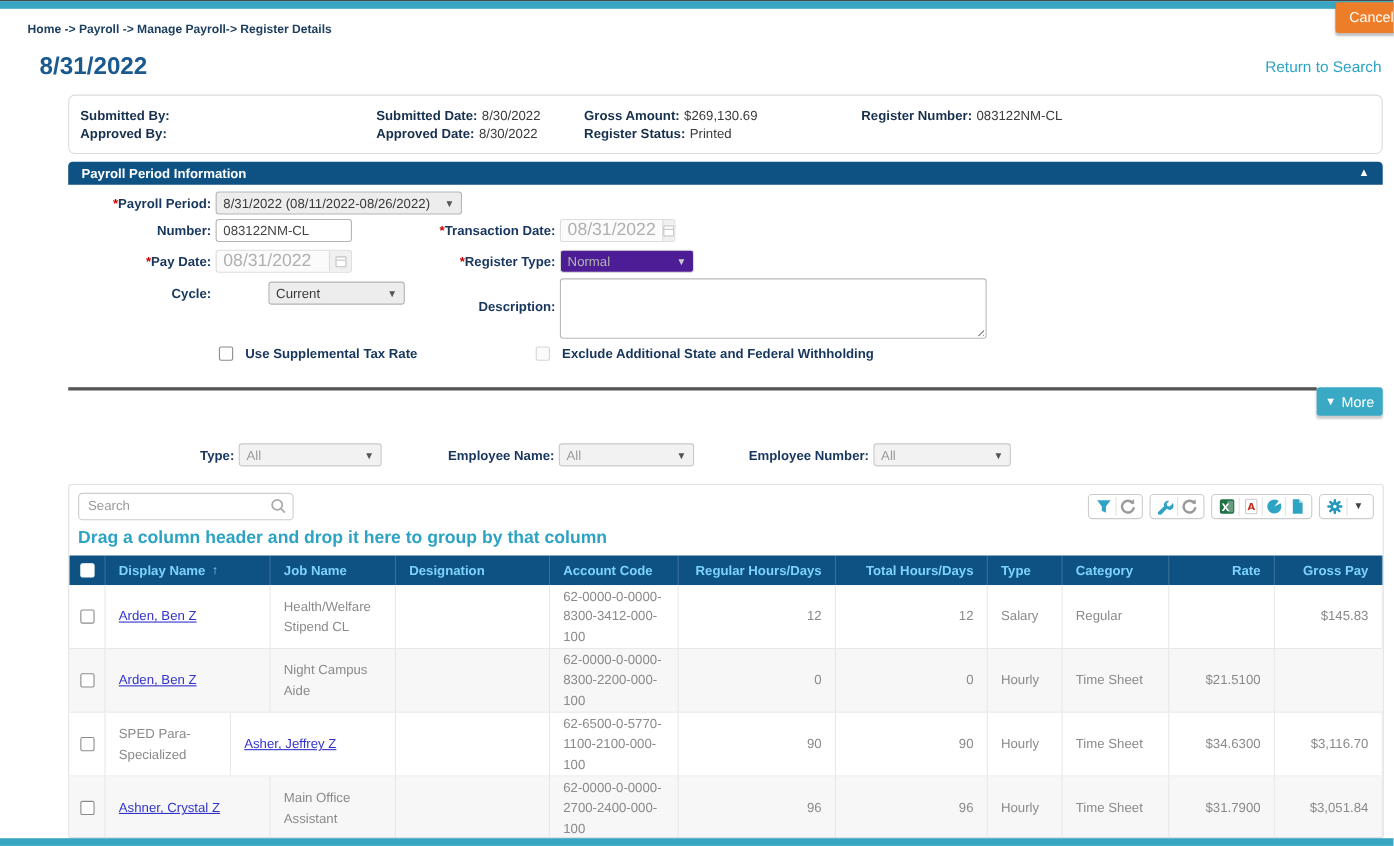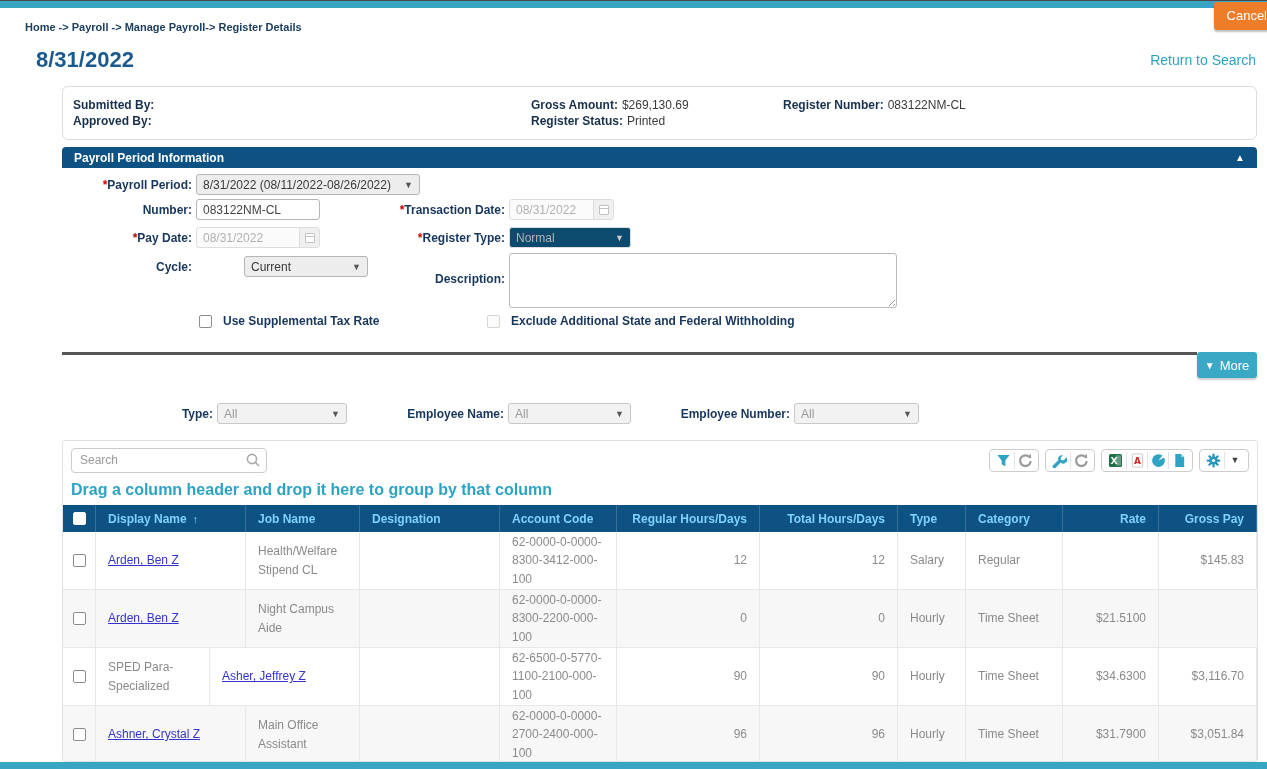--- a/index.html
+++ b/index.html
@@ -37,26 +37,26 @@
   .section-header .collapse { margin-left:auto; font-size:10px; cursor:pointer; }
 
   
   .frm-row { position:absolute; display:flex; align-items:center; }
   .frm-label { font-size:12px; font-weight:bold; color:#17365d; text-align:right; }
   .req { color:#c00; }
   .ctrl { font-size:12px; height:21px; display:flex; align-items:center; }
   .select { justify-content:space-between; background:#ededed; border:1px solid #b5b5b5;
     border-radius:3px; padding:0 6px; color:#3a3a3a; cursor:pointer; }
   .select .caret { font-size:9px; color:#555; margin-left:8px; }
-  .select.dim { background:#0c4a6e; border-color:#ddd; color:#b3b3b3; cursor:default; }
+  .select.dim { background:#4c1d95; border-color:#ddd; color:#b3b3b3; cursor:default; }
   .select.dim .caret { color:#ccc; }
   .select.filter { background:#f2f2f2; border-color:#c9c9c9; color:#9a9a9a; }
   .tinput { background:#fff; border:1px solid #b5b5b5; border-radius:3px; padding:0 6px; color:#444; }
   .datebox { display:flex; height:21px; border:1px solid #ddd; border-radius:3px; overflow:hidden; background:#fbfbfb; }
-  .datebox .dval { flex:1; font-size:12px; color:#b0b0b0; display:flex; align-items:center; padding:0 6px; }
+  .datebox .dval { flex:1; font-size:16px; color:#b0b0b0; display:flex; align-items:center; padding:0 6px; }
   .datebox .cal { width:20px; background:#f0f0f0; border-left:1px solid #ddd; display:flex; align-items:center; justify-content:center; }
   .cal-glyph { width:10px; height:10px; border:1px solid #c2c2c2; border-radius:1px; position:relative; background:#fff; }
   .cal-glyph::before { content:""; position:absolute; left:0; right:0; top:2px; height:1px; background:#c2c2c2; }
   .txtarea { position:absolute; width:388px; height:55px; border:1px solid #b9b9b9; border-radius:3px; background:#fff; }
   .resize-handle { position:absolute; right:1px; bottom:1px; width:9px; height:9px;
     background:repeating-linear-gradient(135deg,transparent 0 2px,#9a9a9a 2px 3px); cursor:se-resize;
     clip-path:polygon(100% 0,100% 100%,0 100%); }
   .checkbox { width:13px; height:13px; border:1px solid #8b8b8b; border-radius:2px; background:#fff; display:inline-block; cursor:pointer; }
   .checkbox.disabled { border-color:#d5d5d5; background:#fbfbfb; cursor:default; }
   .chk-label { font-size:12px; font-weight:bold; color:#17365d; margin-left:11px; }
@@ -106,20 +106,24 @@
 
 <div class="breadcrumb">Home -&gt; Payroll -&gt; Manage Payroll-&gt; Register Details</div>
 <div class="page-title">8/31/2022</div>
 <a class="return-link" href="#">Return to Search</a>
 
 <div class="summary-box">
   <div class="sum-col" style="left:10px;">
     <div class="sum-row"><span class="lbl">Submitted By:</span><span class="val"></span></div>
     <div class="sum-row"><span class="lbl">Approved By:</span><span class="val"></span></div>
   </div>
+  <div class="sum-col" style="left:279px;">
+    <div class="sum-row"><span class="lbl">Submitted Date:</span><span class="val">8/30/2022</span></div>
+    <div class="sum-row"><span class="lbl">Approved Date:</span><span class="val">8/30/2022</span></div>
+  </div>
   <div class="sum-col" style="left:468px;">
     <div class="sum-row"><span class="lbl">Gross Amount:</span><span class="val">$269,130.69</span></div>
     <div class="sum-row"><span class="lbl">Register Status:</span><span class="val">Printed</span></div>
   </div>
   <div class="sum-col" style="left:720px;">
     <div class="sum-row"><span class="lbl">Register Number:</span><span class="val">083122NM-CL</span></div>
   </div>
 </div>
 
 <div class="section-header">

